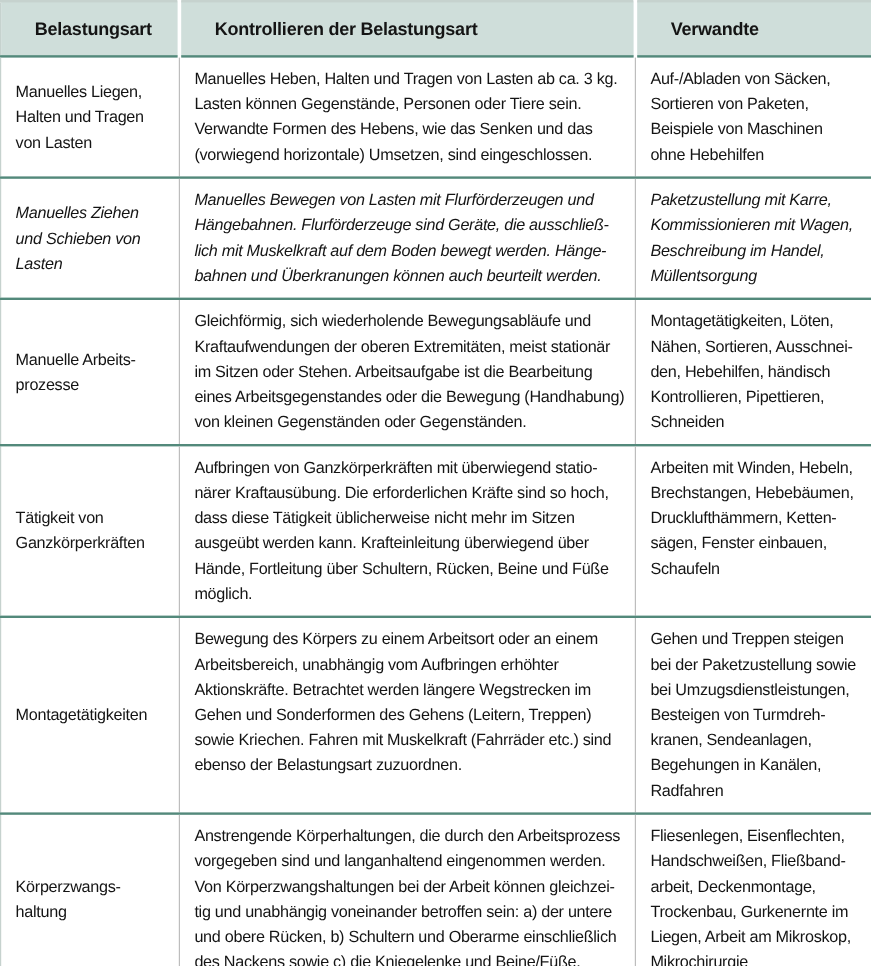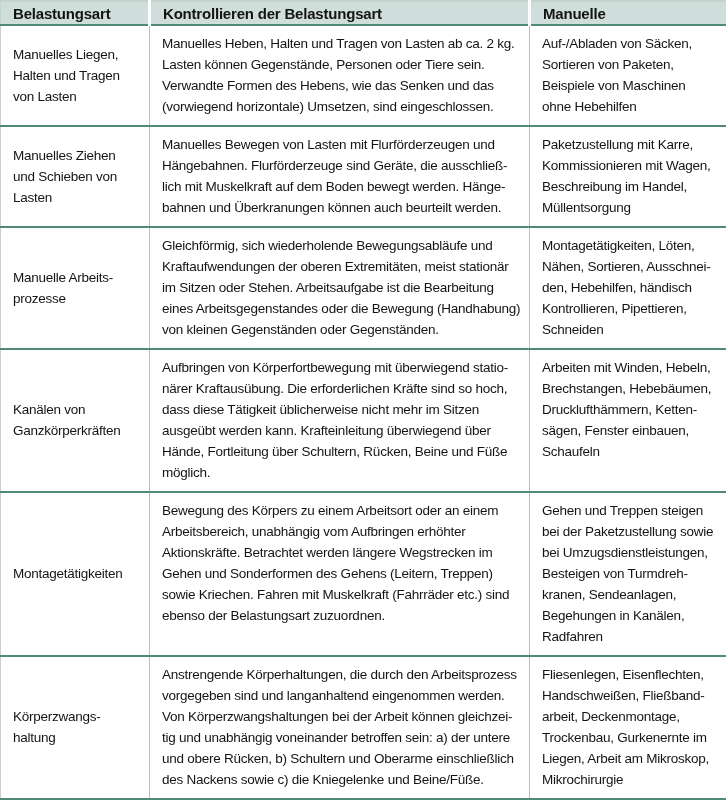--- a/index.html
+++ b/index.html
@@ -22,73 +22,73 @@
     table-layout:fixed;
     border-left:1px solid var(--outer);
     border-right:1px solid var(--outer);
     border-top:2px solid var(--outer);
   }
   col.c-art{width:149px;}
   col.c-desc{width:380px;}
   col.c-ex{width:197px;}
   thead th{
     background:var(--headbg);
-    height:24px;
+    height:46px;
     font-size:15px;
     font-weight:bold;
     text-align:left;
     vertical-align:middle;
-    padding:2px 8px 2px 12px;
+    padding:2px 8px 2px 28px;
     border-bottom:2px solid var(--teal);
     border-right:3px solid #ffffff;
     letter-spacing:-0.2px;
   }
   thead th:last-child{border-right:none;}
   tbody td{
     font-size:13.5px;
     line-height:21px;
     letter-spacing:-0.25px;
     vertical-align:top;
     padding:7px 8px 8px 12px;
     border-bottom:2px solid var(--teal);
     border-right:1px solid var(--graydiv);
     white-space:pre-line;
     overflow:hidden;
   }
   tbody td:last-child{border-right:none;}
   tbody td.art{vertical-align:middle;}
   tr.r0{height:100px;}
-  tr.r1{height:98px;}
+  tr.r1{height:98px;font-style:italic;}
   tr.r2{height:116px;}
   tr.r3{height:137px;}
   tr.r4{height:164px;}
   tr.r5{height:140px;}
 </style>
 </head>
 <body>
 
 <table class="belastung">
   <colgroup>
     <col class="c-art">
     <col class="c-desc">
     <col class="c-ex">
   </colgroup>
   <thead>
     <tr>
       <th>Belastungsart</th>
       <th>Kontrollieren der Belastungsart</th>
-      <th>Manuelle</th>
+      <th>Verwandte</th>
     </tr>
   </thead>
   <tbody>
     <tr class="r0">
       <td class="art">Manuelles Liegen,
 Halten und Tragen
 von Lasten</td>
-      <td class="desc">Manuelles Heben, Halten und Tragen von Lasten ab ca. 2 kg.
+      <td class="desc">Manuelles Heben, Halten und Tragen von Lasten ab ca. 3 kg.
 Lasten können Gegenstände, Personen oder Tiere sein.
 Verwandte Formen des Hebens, wie das Senken und das
 (vorwiegend horizontale) Umsetzen, sind eingeschlossen.</td>
       <td class="ex">Auf-/Abladen von Säcken,
 Sortieren von Paketen,
 Beispiele von Maschinen
 ohne Hebehilfen</td>
     </tr>
     <tr class="r1">
       <td class="art">Manuelles Ziehen
@@ -111,23 +111,23 @@
 im Sitzen oder Stehen. Arbeitsaufgabe ist die Bearbeitung
 eines Arbeitsgegenstandes oder die Bewegung (Handhabung)
 von kleinen Gegenständen oder Gegenständen.</td>
       <td class="ex">Montagetätigkeiten, Löten,
 Nähen, Sortieren, Ausschnei-
 den, Hebehilfen, händisch
 Kontrollieren, Pipettieren,
 Schneiden</td>
     </tr>
     <tr class="r3">
-      <td class="art">Kanälen von
+      <td class="art">Tätigkeit von
 Ganzkörperkräften</td>
-      <td class="desc">Aufbringen von Körperfortbewegung mit überwiegend statio-
+      <td class="desc">Aufbringen von Ganzkörperkräften mit überwiegend statio-
 närer Kraftausübung. Die erforderlichen Kräfte sind so hoch,
 dass diese Tätigkeit üblicherweise nicht mehr im Sitzen
 ausgeübt werden kann. Krafteinleitung überwiegend über
 Hände, Fortleitung über Schultern, Rücken, Beine und Füße
 möglich.</td>
       <td class="ex">Arbeiten mit Winden, Hebeln,
 Brechstangen, Hebebäumen,
 Drucklufthämmern, Ketten-
 sägen, Fenster einbauen,
 Schaufeln</td>

